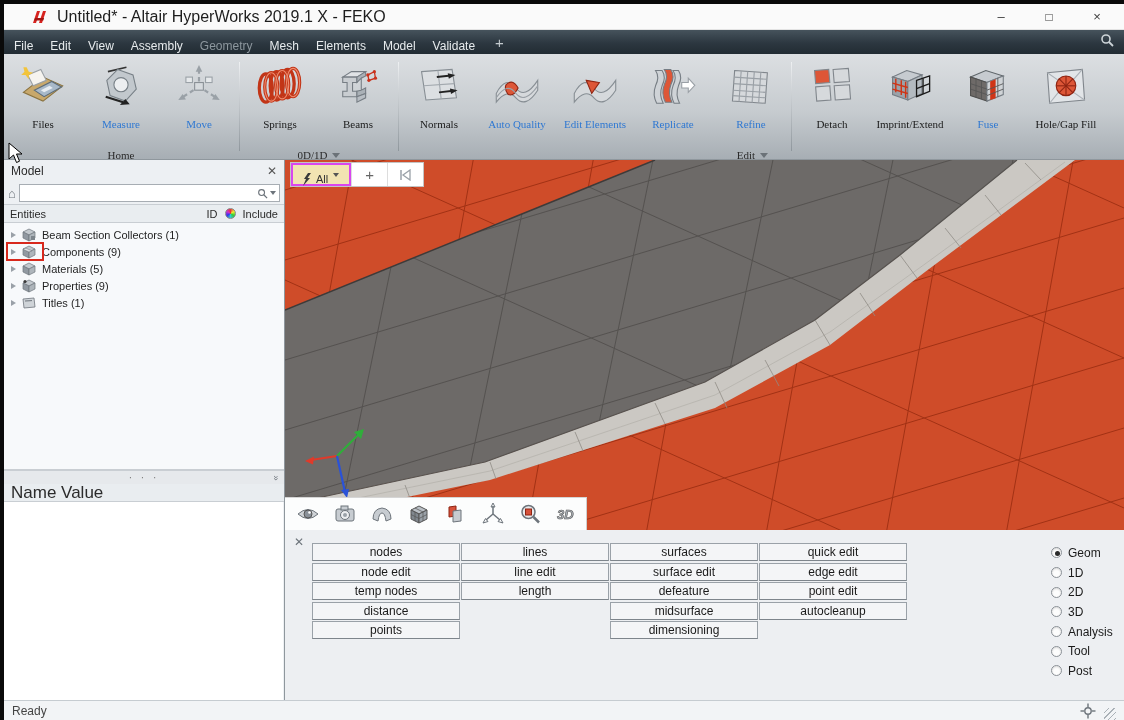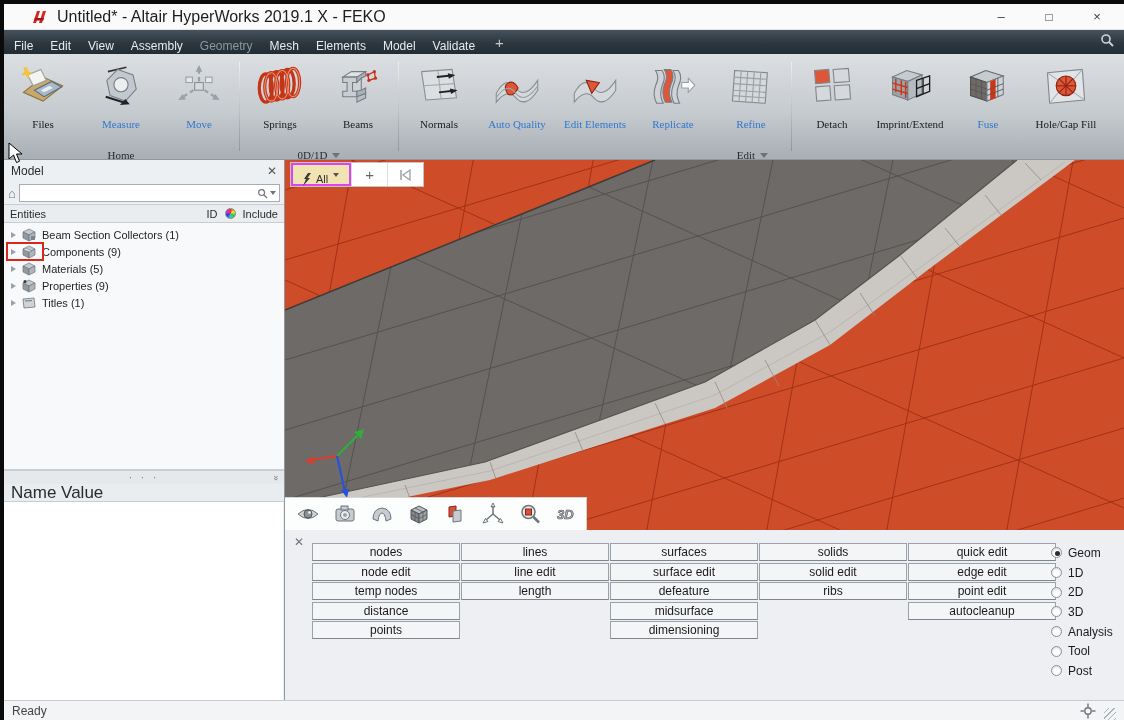--- a/index.html
+++ b/index.html
@@ -692,25 +692,20 @@
           <div class="panel-btn">length</div>
         </div>
         <div class="pg-col">
           <div class="panel-btn">surfaces</div>
           <div class="panel-btn">surface edit</div>
           <div class="panel-btn">defeature</div>
           <div class="panel-btn">midsurface</div>
           <div class="panel-btn">dimensioning</div>
         </div>
         <div class="pg-col">
-          <div class="panel-btn">solids</div>
-          <div class="panel-btn">solid edit</div>
-          <div class="panel-btn">ribs</div>
-        </div>
-        <div class="pg-col">
           <div class="panel-btn">quick edit</div>
           <div class="panel-btn">edge edit</div>
           <div class="panel-btn">point edit</div>
           <div class="panel-btn">autocleanup</div>
         </div>
       </div>
     <div class="mode-selector">
         <div class="mode-row">
           <span class="radio sel"></span>
           <span class="mode-label">Geom</span>

